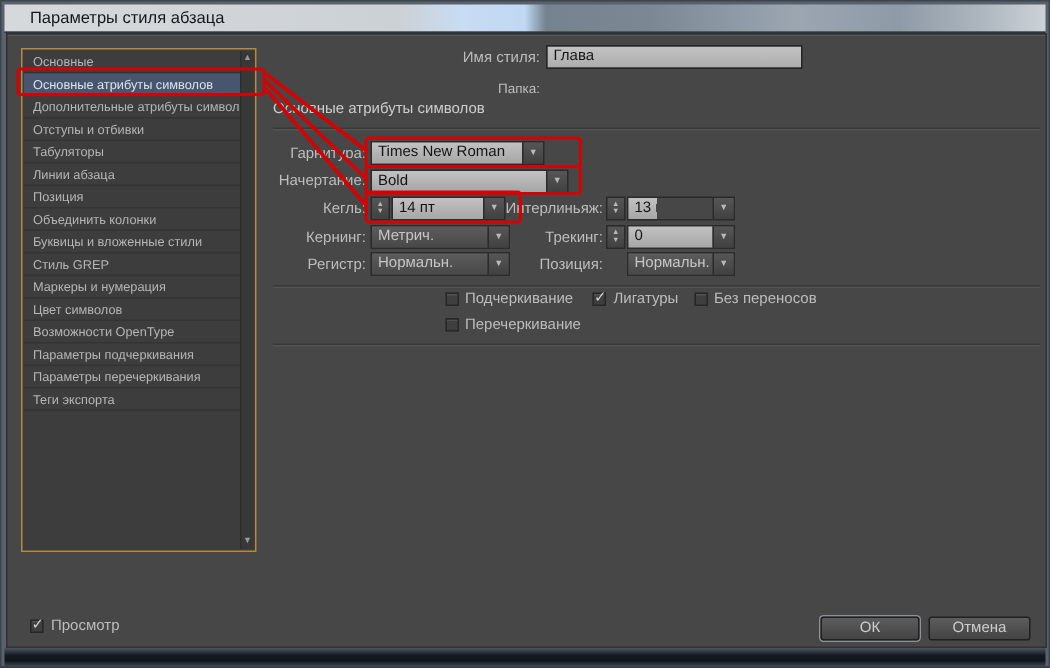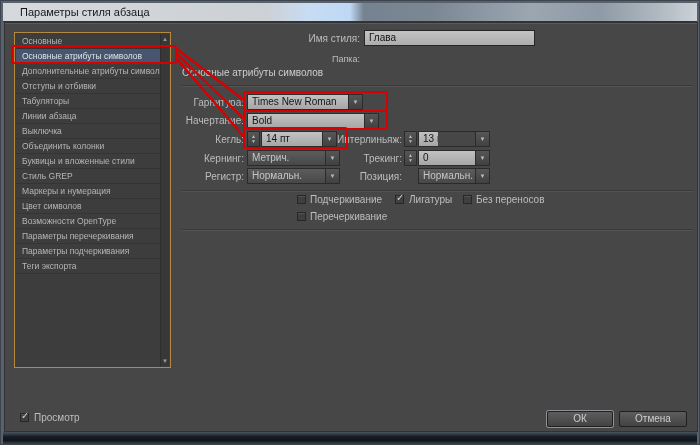--- a/index.html
+++ b/index.html
@@ -100,29 +100,29 @@
   <div class="content">
 
     <div class="sidebar">
       <div class="side-items">
         <div class="side-item">Основные</div>
         <div class="side-item selected">Основные атрибуты символов</div>
         <div class="side-item">Дополнительные атрибуты символов</div>
         <div class="side-item">Отступы и отбивки</div>
         <div class="side-item">Табуляторы</div>
         <div class="side-item">Линии абзаца</div>
-        <div class="side-item">Выключка</div>
+        <div class="side-item">Позиция</div>
         <div class="side-item">Объединить колонки</div>
         <div class="side-item">Буквицы и вложенные стили</div>
         <div class="side-item">Стиль GREP</div>
         <div class="side-item">Маркеры и нумерация</div>
         <div class="side-item">Цвет символов</div>
         <div class="side-item">Возможности OpenType</div>
+        <div class="side-item">Параметры подчеркивания</div>
         <div class="side-item">Параметры перечеркивания</div>
-        <div class="side-item">Параметры подчеркивания</div>
         <div class="side-item">Теги экспорта</div>
       </div>
       <div class="side-scroll">
         <span class="scroll-arrow scroll-up">▲</span>
         <span class="scroll-arrow scroll-down">▼</span>
       </div>
     </div>
 
     <div class="lbl r" style="left:235px; top:10px; width:120px;">Имя стиля:</div>
     <div class="name-input">

